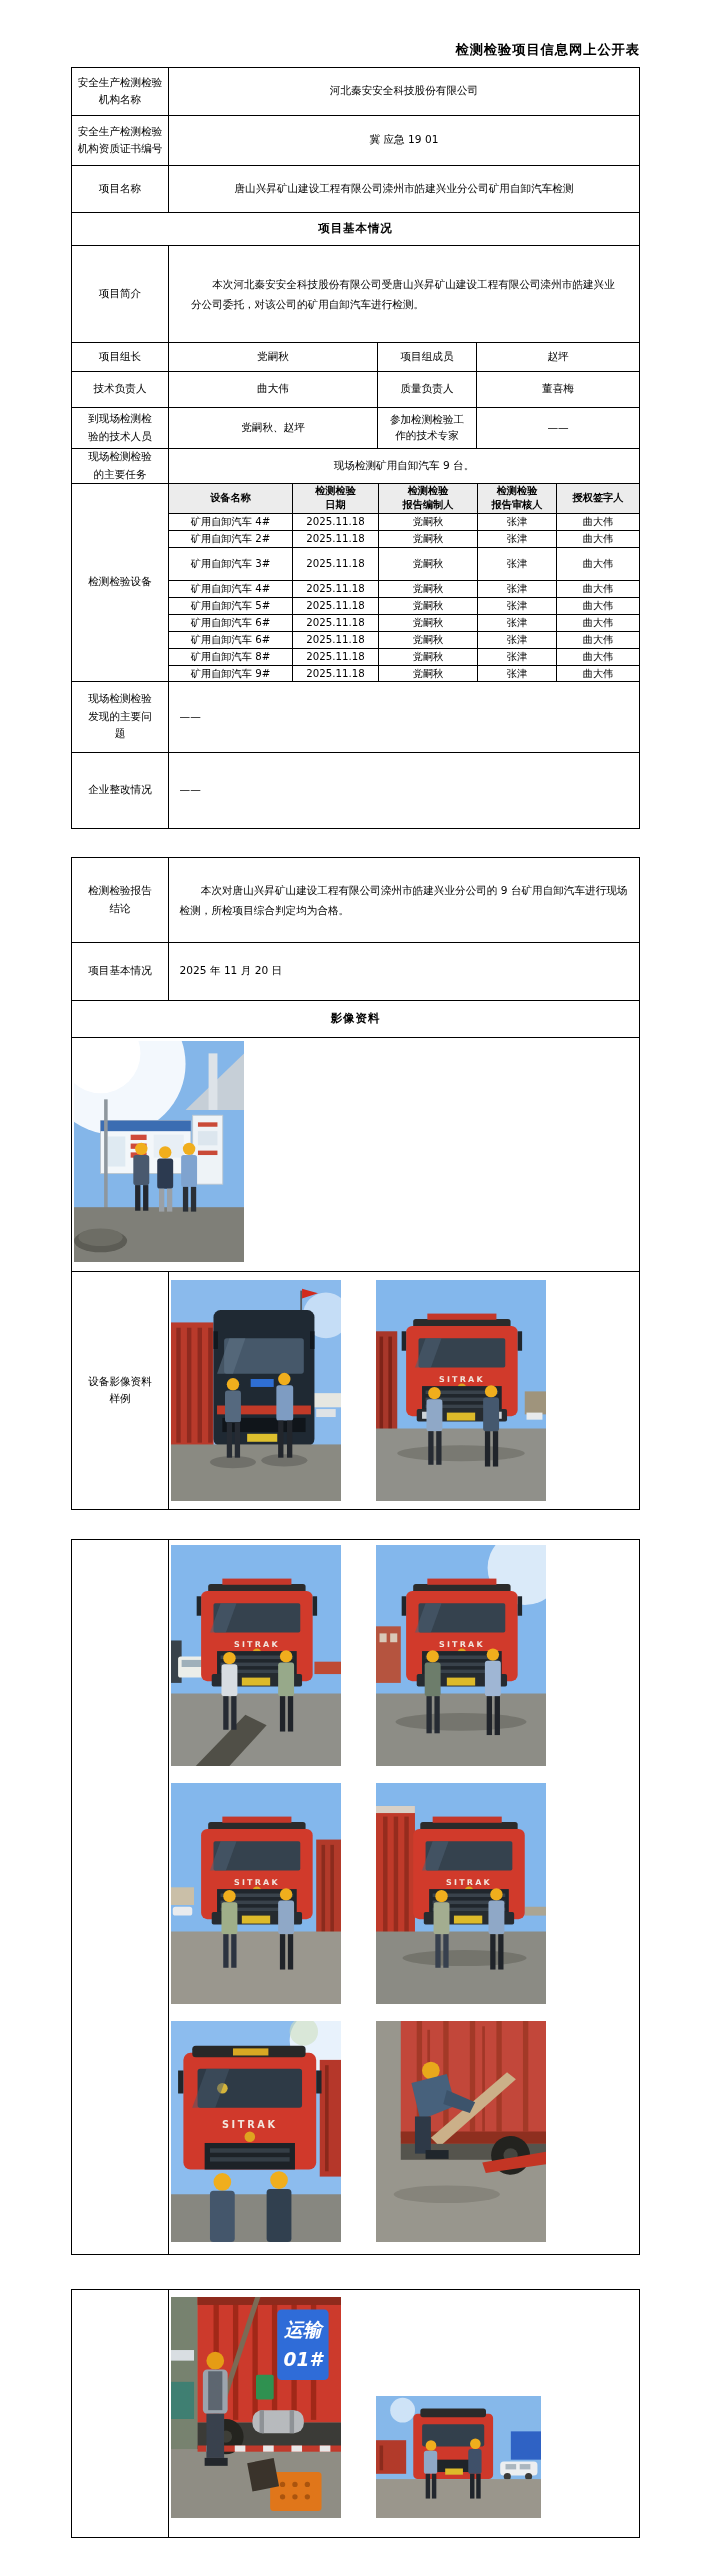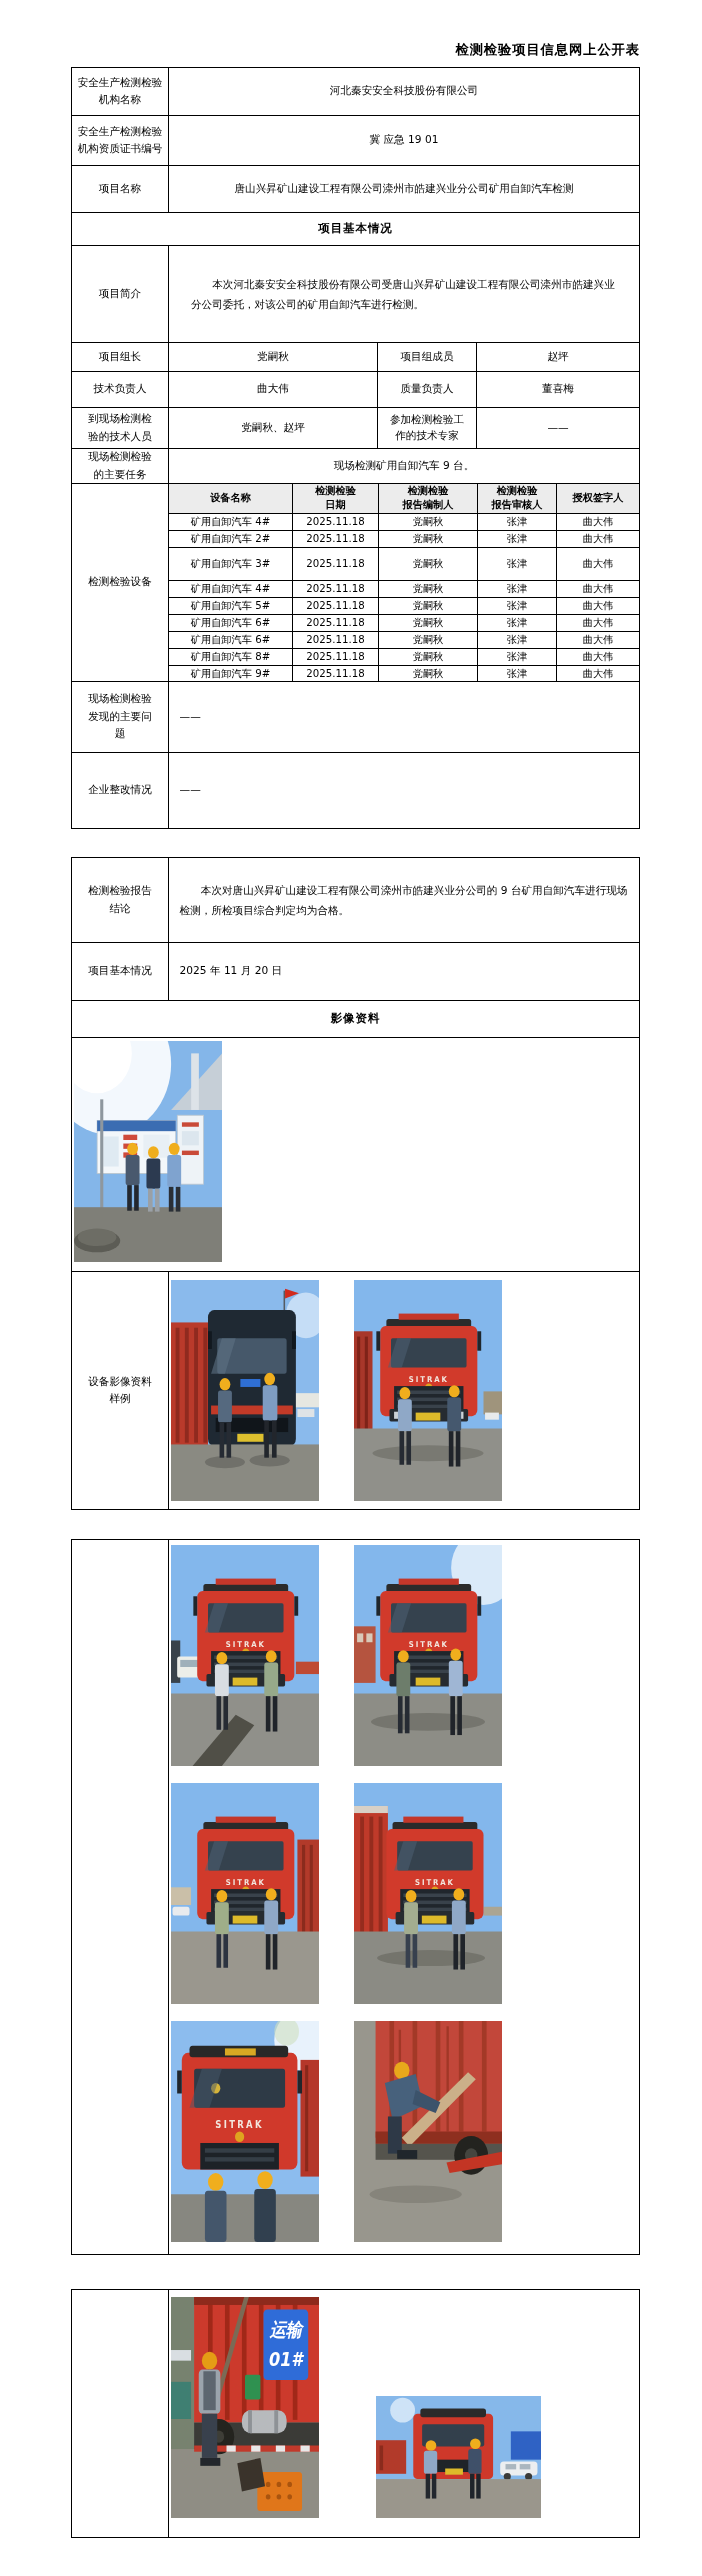--- a/index.html
+++ b/index.html
@@ -28,21 +28,21 @@
   .eq{flex:1;display:flex;flex-direction:column;padding:0;align-items:stretch;}
   .eqr{display:flex;height:17px;box-sizing:border-box;border-top:0.9px solid #000;flex:none;}
   .eqr.hd{height:31px;border-top:none;background:#ececec;font-weight:bold;}
   .eqr.tall{height:33px;}
   .eqc{box-sizing:border-box;border-left:0.9px solid #000;display:flex;align-items:center;justify-content:center;
        text-align:center;white-space:pre-line;line-height:1.35;overflow:hidden;font-size:10.2px;}
   .eqc:first-child{border-left:none;}
   .c1{width:123px;flex:none;}.c2{width:86px;flex:none;}.c3{width:99px;flex:none;}.c4{width:79px;flex:none;}.c5{flex:1;}
   
   .photos{justify-content:flex-start;align-items:center;padding:0 0 0 1.8px;}
-  .ph{width:148px;height:221px;flex:none;overflow:hidden;background:#dfe8f0;}
+  .ph{width:170px;height:221px;flex:none;overflow:hidden;background:#dfe8f0;}
   .ph svg{display:block;width:100%;height:100%;}
   .gap40{margin-left:35px;}
   .gallery{flex-direction:column;justify-content:flex-start;align-items:flex-start;padding:5.3px 0 0 1.8px;}
   .pair{display:flex;margin-bottom:17px;}
   .final{position:relative;padding:0;}
   .ph-a{position:absolute;left:1.8px;top:7px;}
   .ph-b{position:absolute;left:207px;top:106px;width:165px;height:122px;background:#dfe8f0;overflow:hidden;}
   .ph-b svg{display:block;width:100%;height:100%;}
   svg text{font-family:"DejaVu Sans","Liberation Sans",sans-serif;font-weight:bold;}
   .mt32{margin-top:28px}.mt33{margin-top:29px}.mt30{margin-top:34px}

